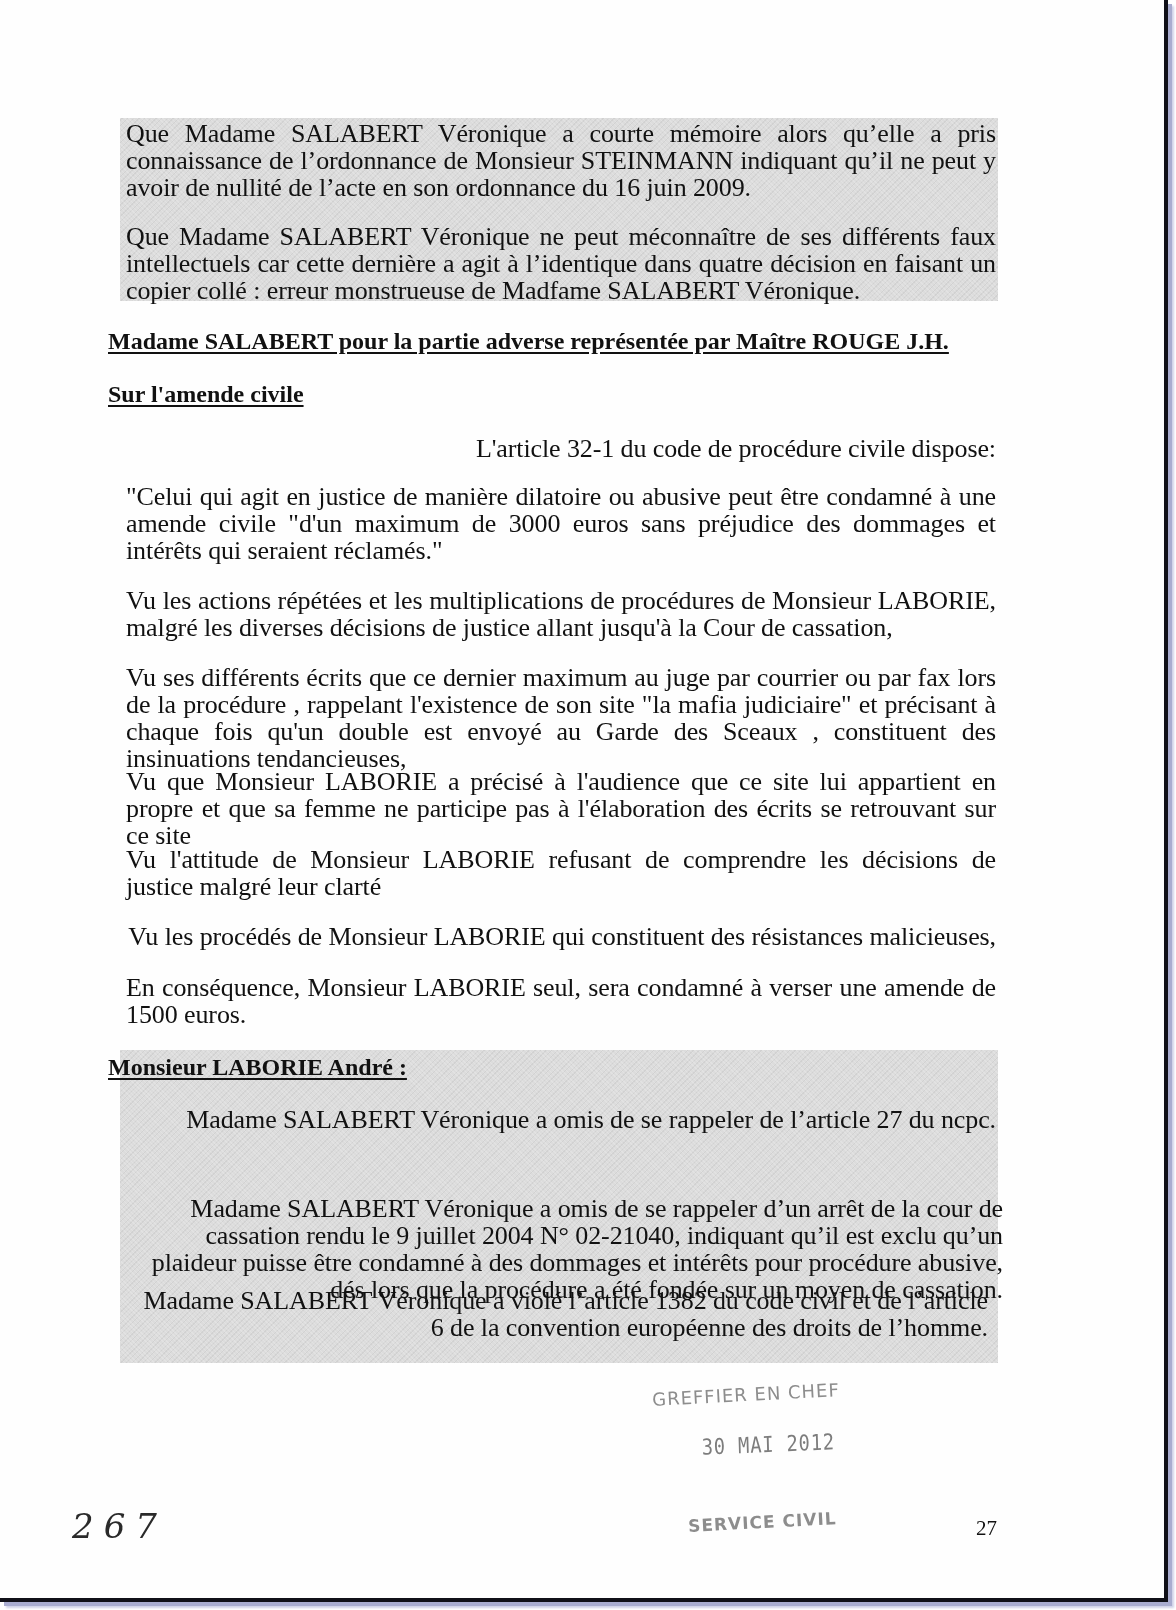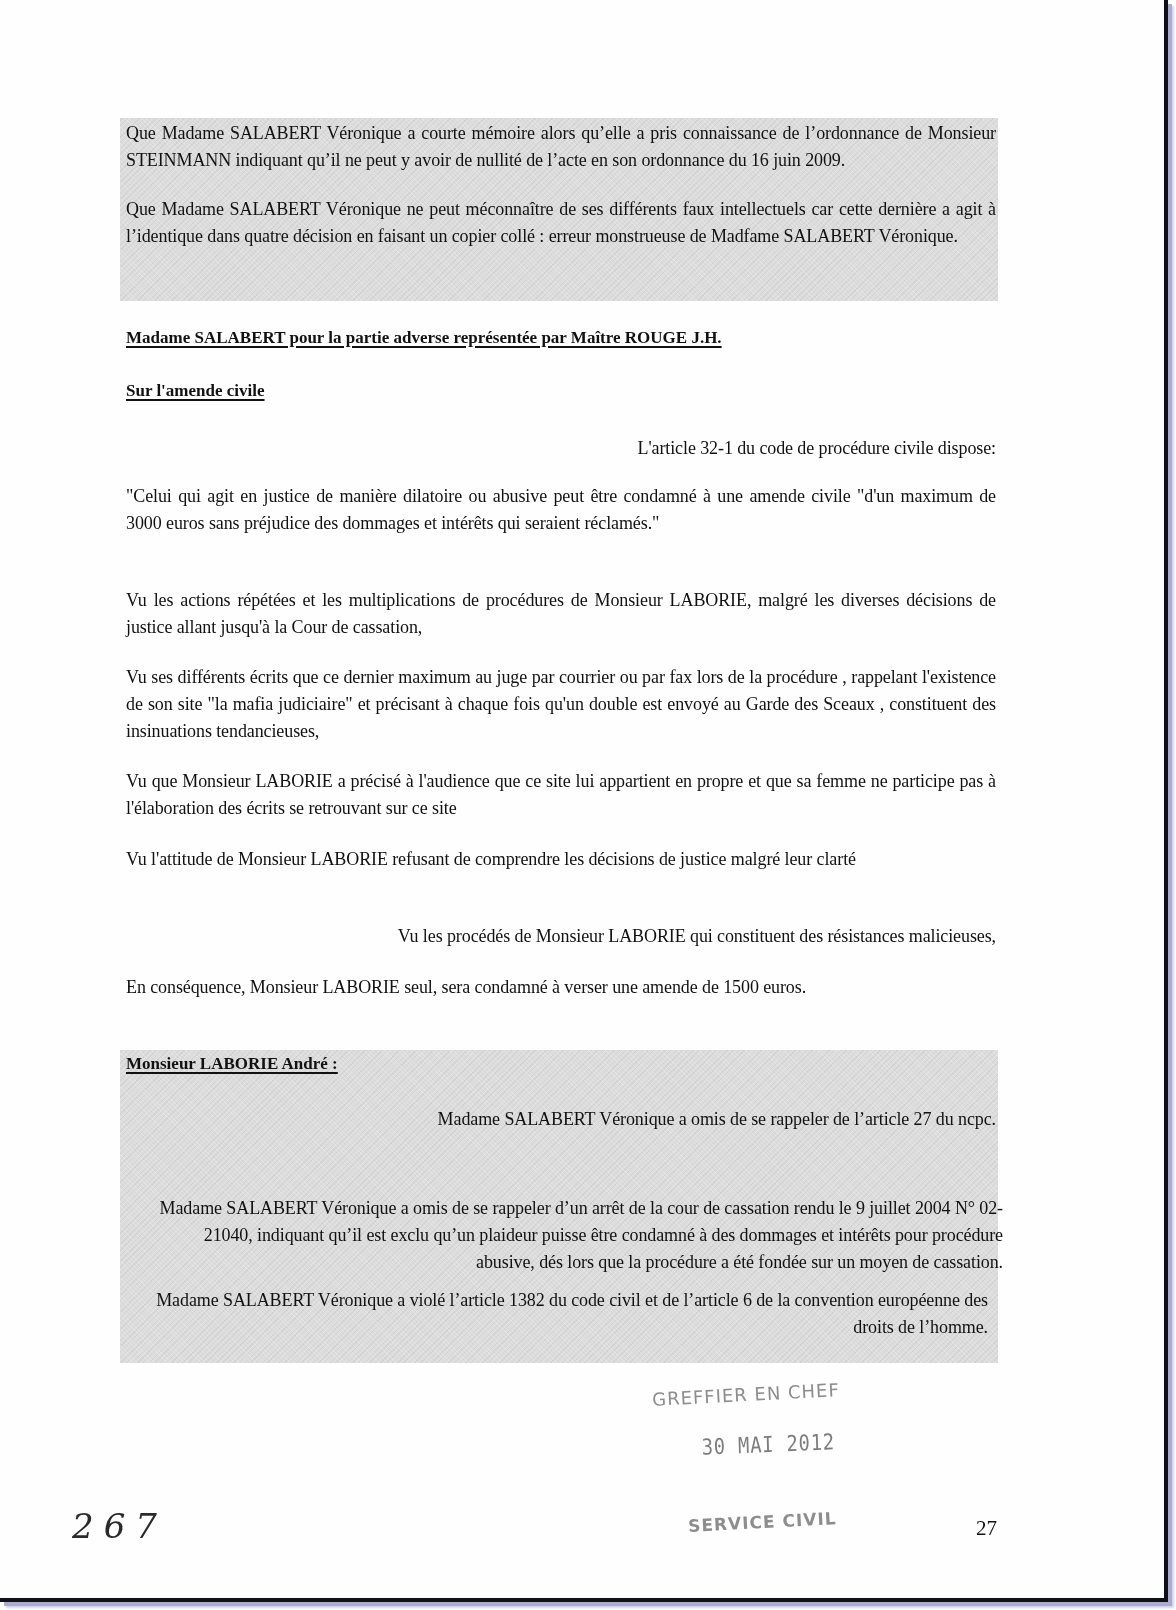--- a/index.html
+++ b/index.html
@@ -17,38 +17,38 @@
       width: 1164px; height: 1598px;
       background: #fefefe;
       border-right: 4px solid #101018;
       border-bottom: 4px solid #101018;
       box-shadow: 4px 4px 0 #a9acd0, 6px 6px 2px #cfd1e8;
     }
     .block {
       position: absolute;
       left: 126px;
       width: 870px;
-      font-size: 18px;
+      font-size: 26px;
       line-height: 27px;
       text-align: justify;
       letter-spacing: -0.1px;
     }
     .shade {
       position: absolute;
       left: 120px;
       width: 878px;
       background-color: #dcdcdc;
       background-image:
         repeating-linear-gradient(45deg, rgba(255,255,255,0.18) 0 1px, transparent 1px 3px),
         repeating-linear-gradient(-45deg, rgba(0,0,0,0.05) 0 1px, transparent 1px 4px);
     }
     .heading {
       position: absolute;
-      left: 126px;
-      font-size: 17px;
+      left: 108px;
+      font-size: 24px;
       font-weight: bold;
       text-decoration: underline;
       text-decoration-thickness: 2px;
       text-underline-offset: 3px;
     }
     .para { margin: 0; }
     .left { text-align: right; }
     .stamp {
       position: absolute;
       font-family: "DejaVu Sans", sans-serif;

